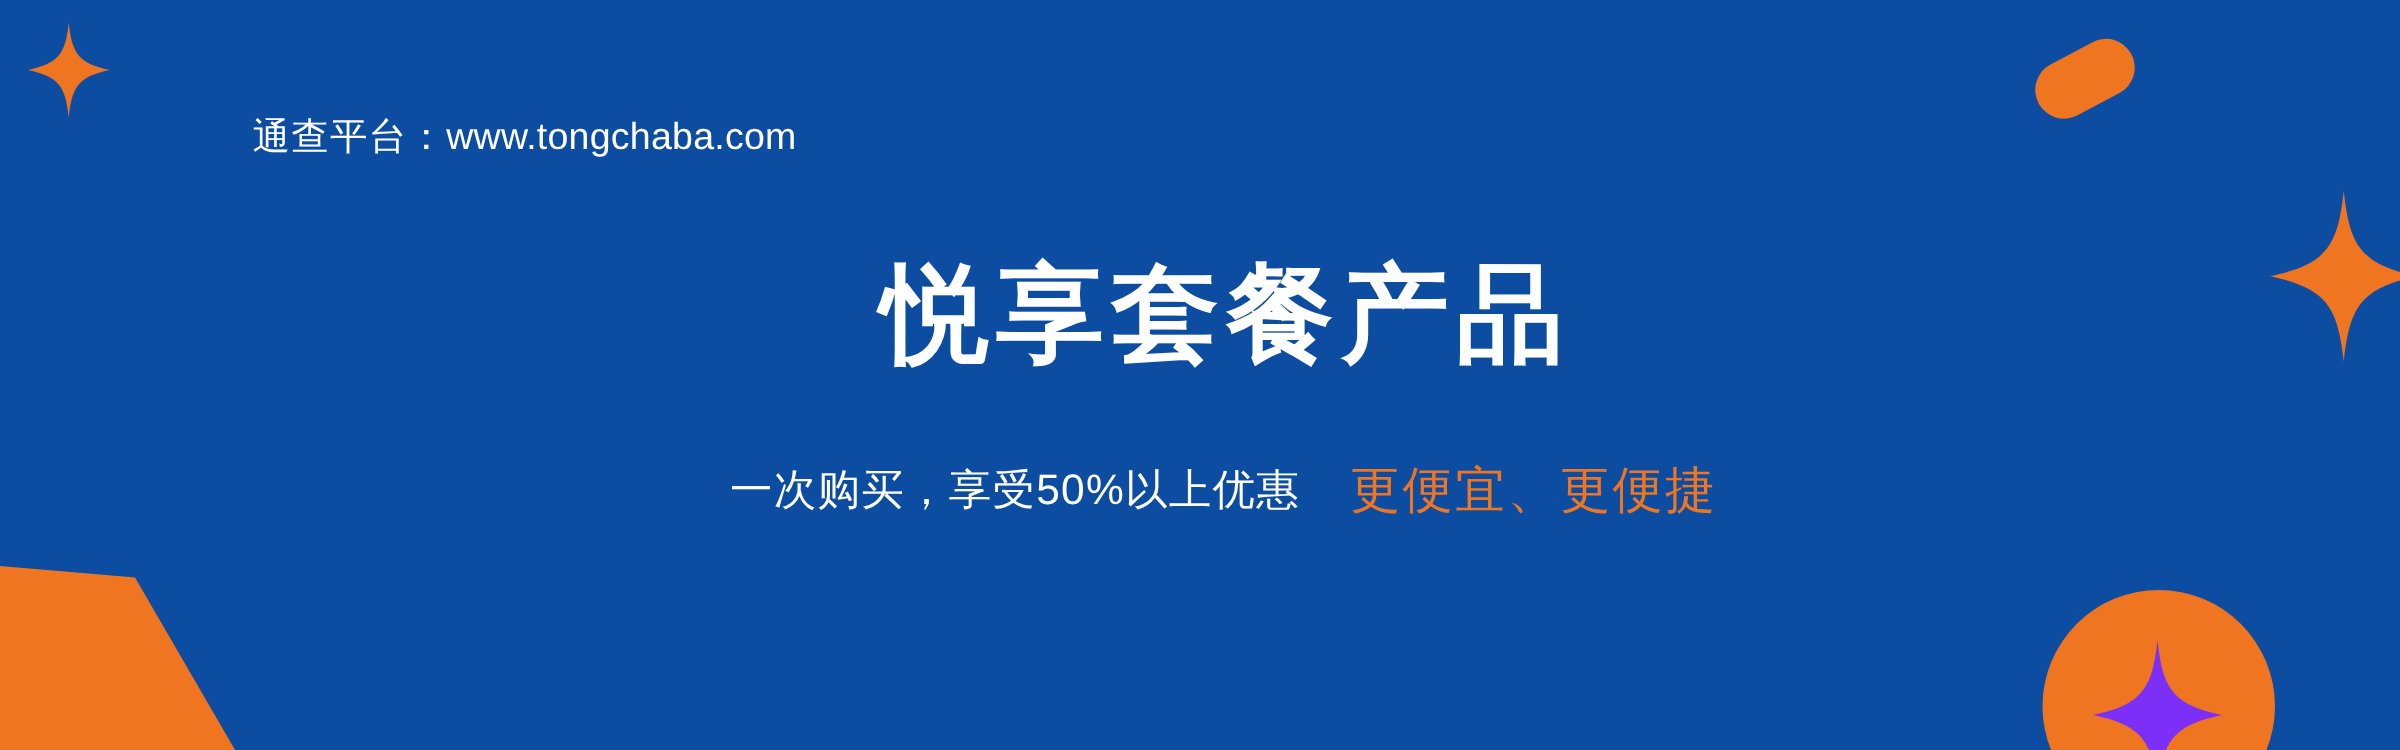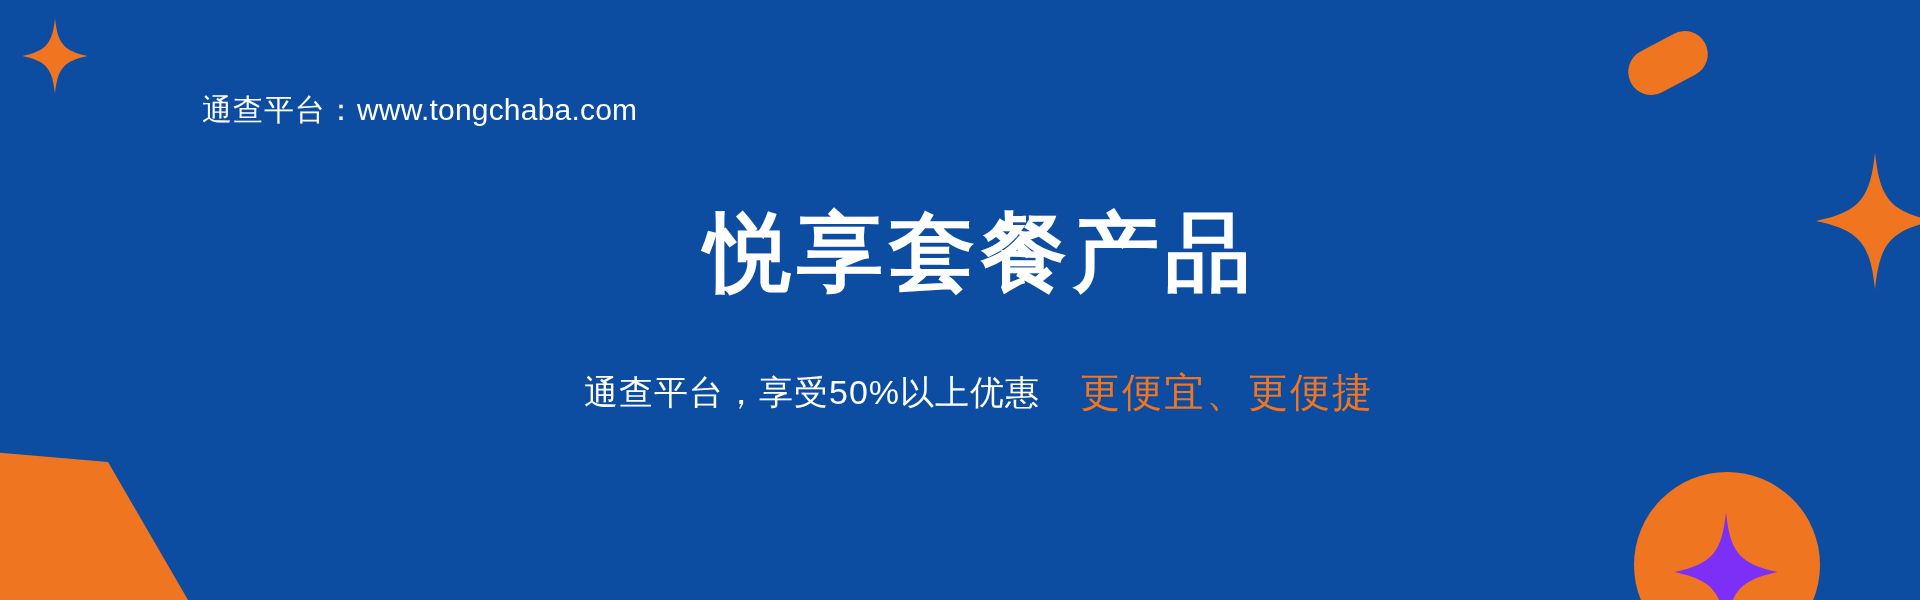--- a/index.html
+++ b/index.html
@@ -154,18 +154,18 @@
 
   <div id="content">
 
     <div id="platform-url">
       <span class="label">通查平台：</span><span class="url">www.tongchaba.com</span>
     </div>
 
     <div id="main-title">悦享套餐产品</div>
 
     <div id="subtitle-row">
-      <span id="subtitle-plain">通查平台，享受50%以上优惠</span>
+      <span id="subtitle-plain">一次购买，享受50%以上优惠</span>
       <span id="subtitle-highlight">更便宜、更便捷</span>
     </div>
 
   </div>
 </div>
 
 </body></html>

